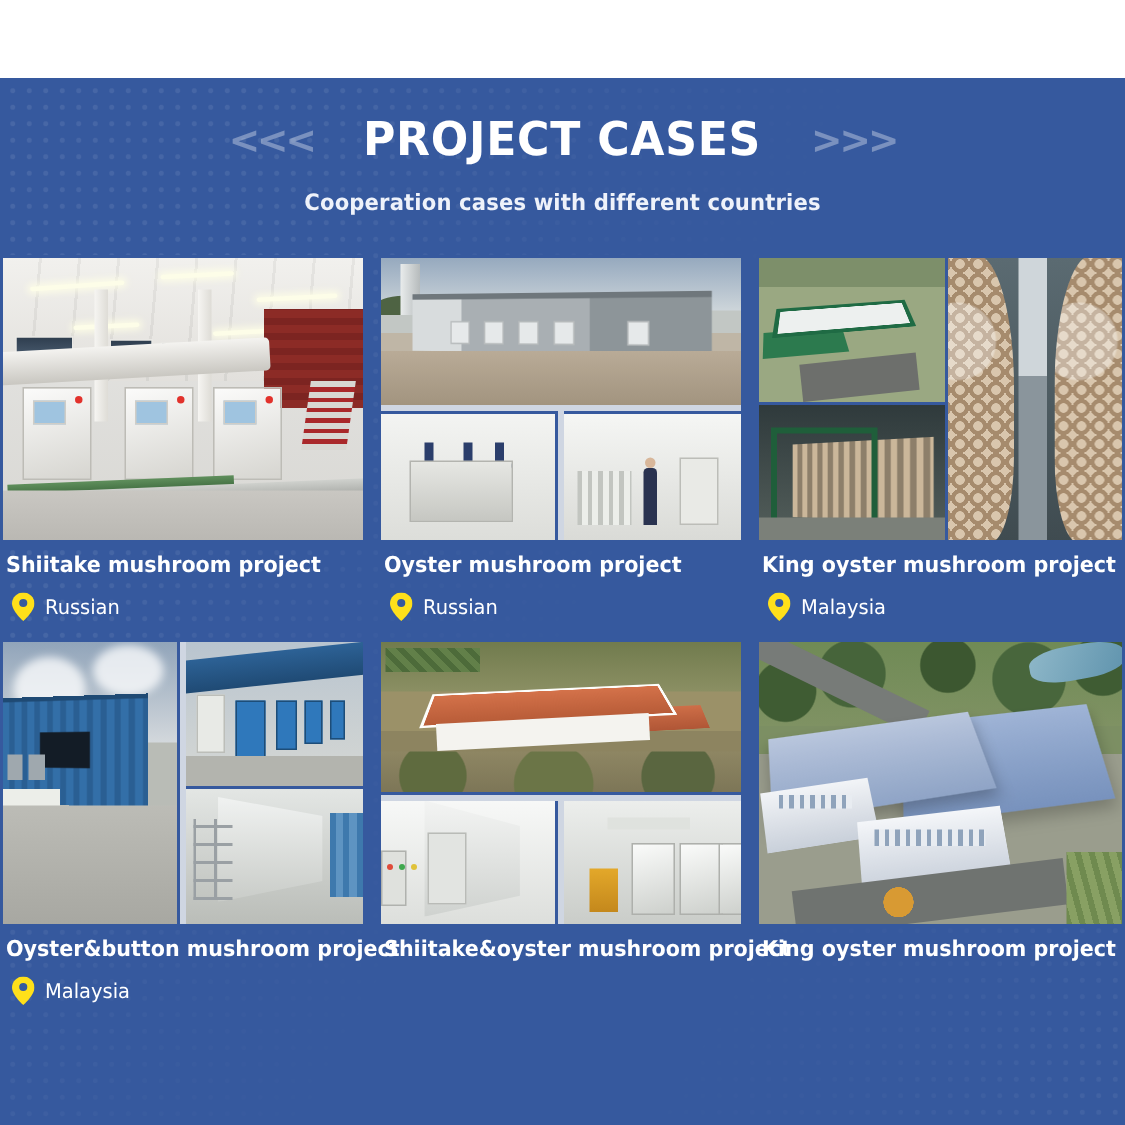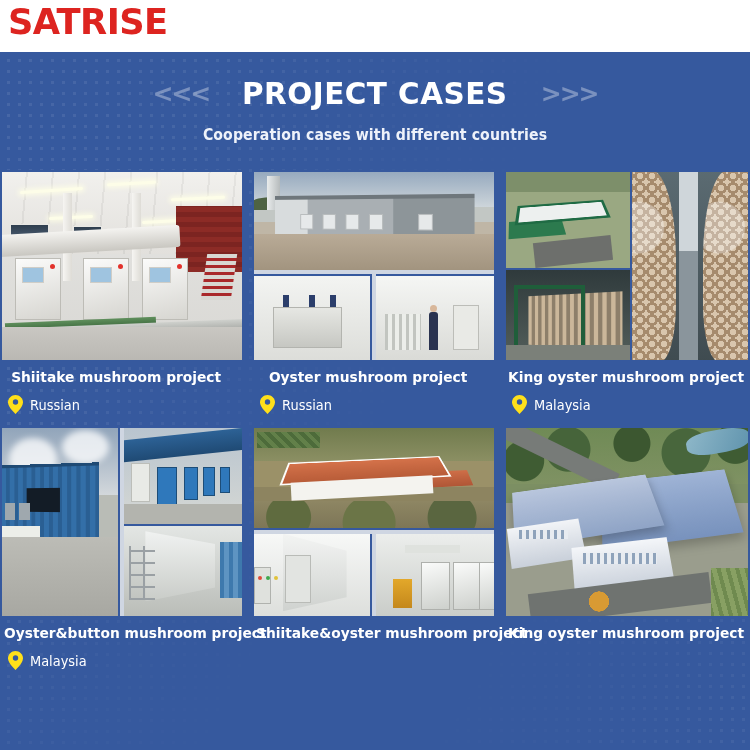--- a/index.html
+++ b/index.html
@@ -113,21 +113,21 @@
   }
   .card { position: relative; }
   .card-photo {
     position: relative;
     width: 100%;
     height: 192px;
     overflow: hidden;
     background: #cfd6e2;
     display: grid;
   }
-  .card-cap { padding: 6px 4px 0 4px; text-align: center; }
+  .card-cap { padding: 6px 4px 0 4px; }
   .cap-title {
     font-family: "DejaVu Sans", sans-serif;
     font-size: 14.5px;
     font-weight: 700;
     color: #ffffff;
     line-height: 19px;
     white-space: nowrap;
     transform: scaleX(0.95);
     transform-origin: left center;
   }
@@ -423,23 +423,20 @@
     position:absolute; inset:0;
     border: 2px solid #36599e;
     pointer-events:none;
   }
 </style>
 </head>
 <body>
 
 <div id="page">
 
-  <div class="logo-bar">
-    <div class="logo-text">SATRISE</div>
-  </div>
 
   <div class="panel">
     <div class="panel-dots"></div>
     <div class="panel-dots2"></div>
 
     <div class="hdr">
       <div class="hdr-row">
         <span class="chev">&lt;&lt;&lt;</span>
         <span class="hdr-title">PROJECT CASES</span>
         <span class="chev">&gt;&gt;&gt;</span>

